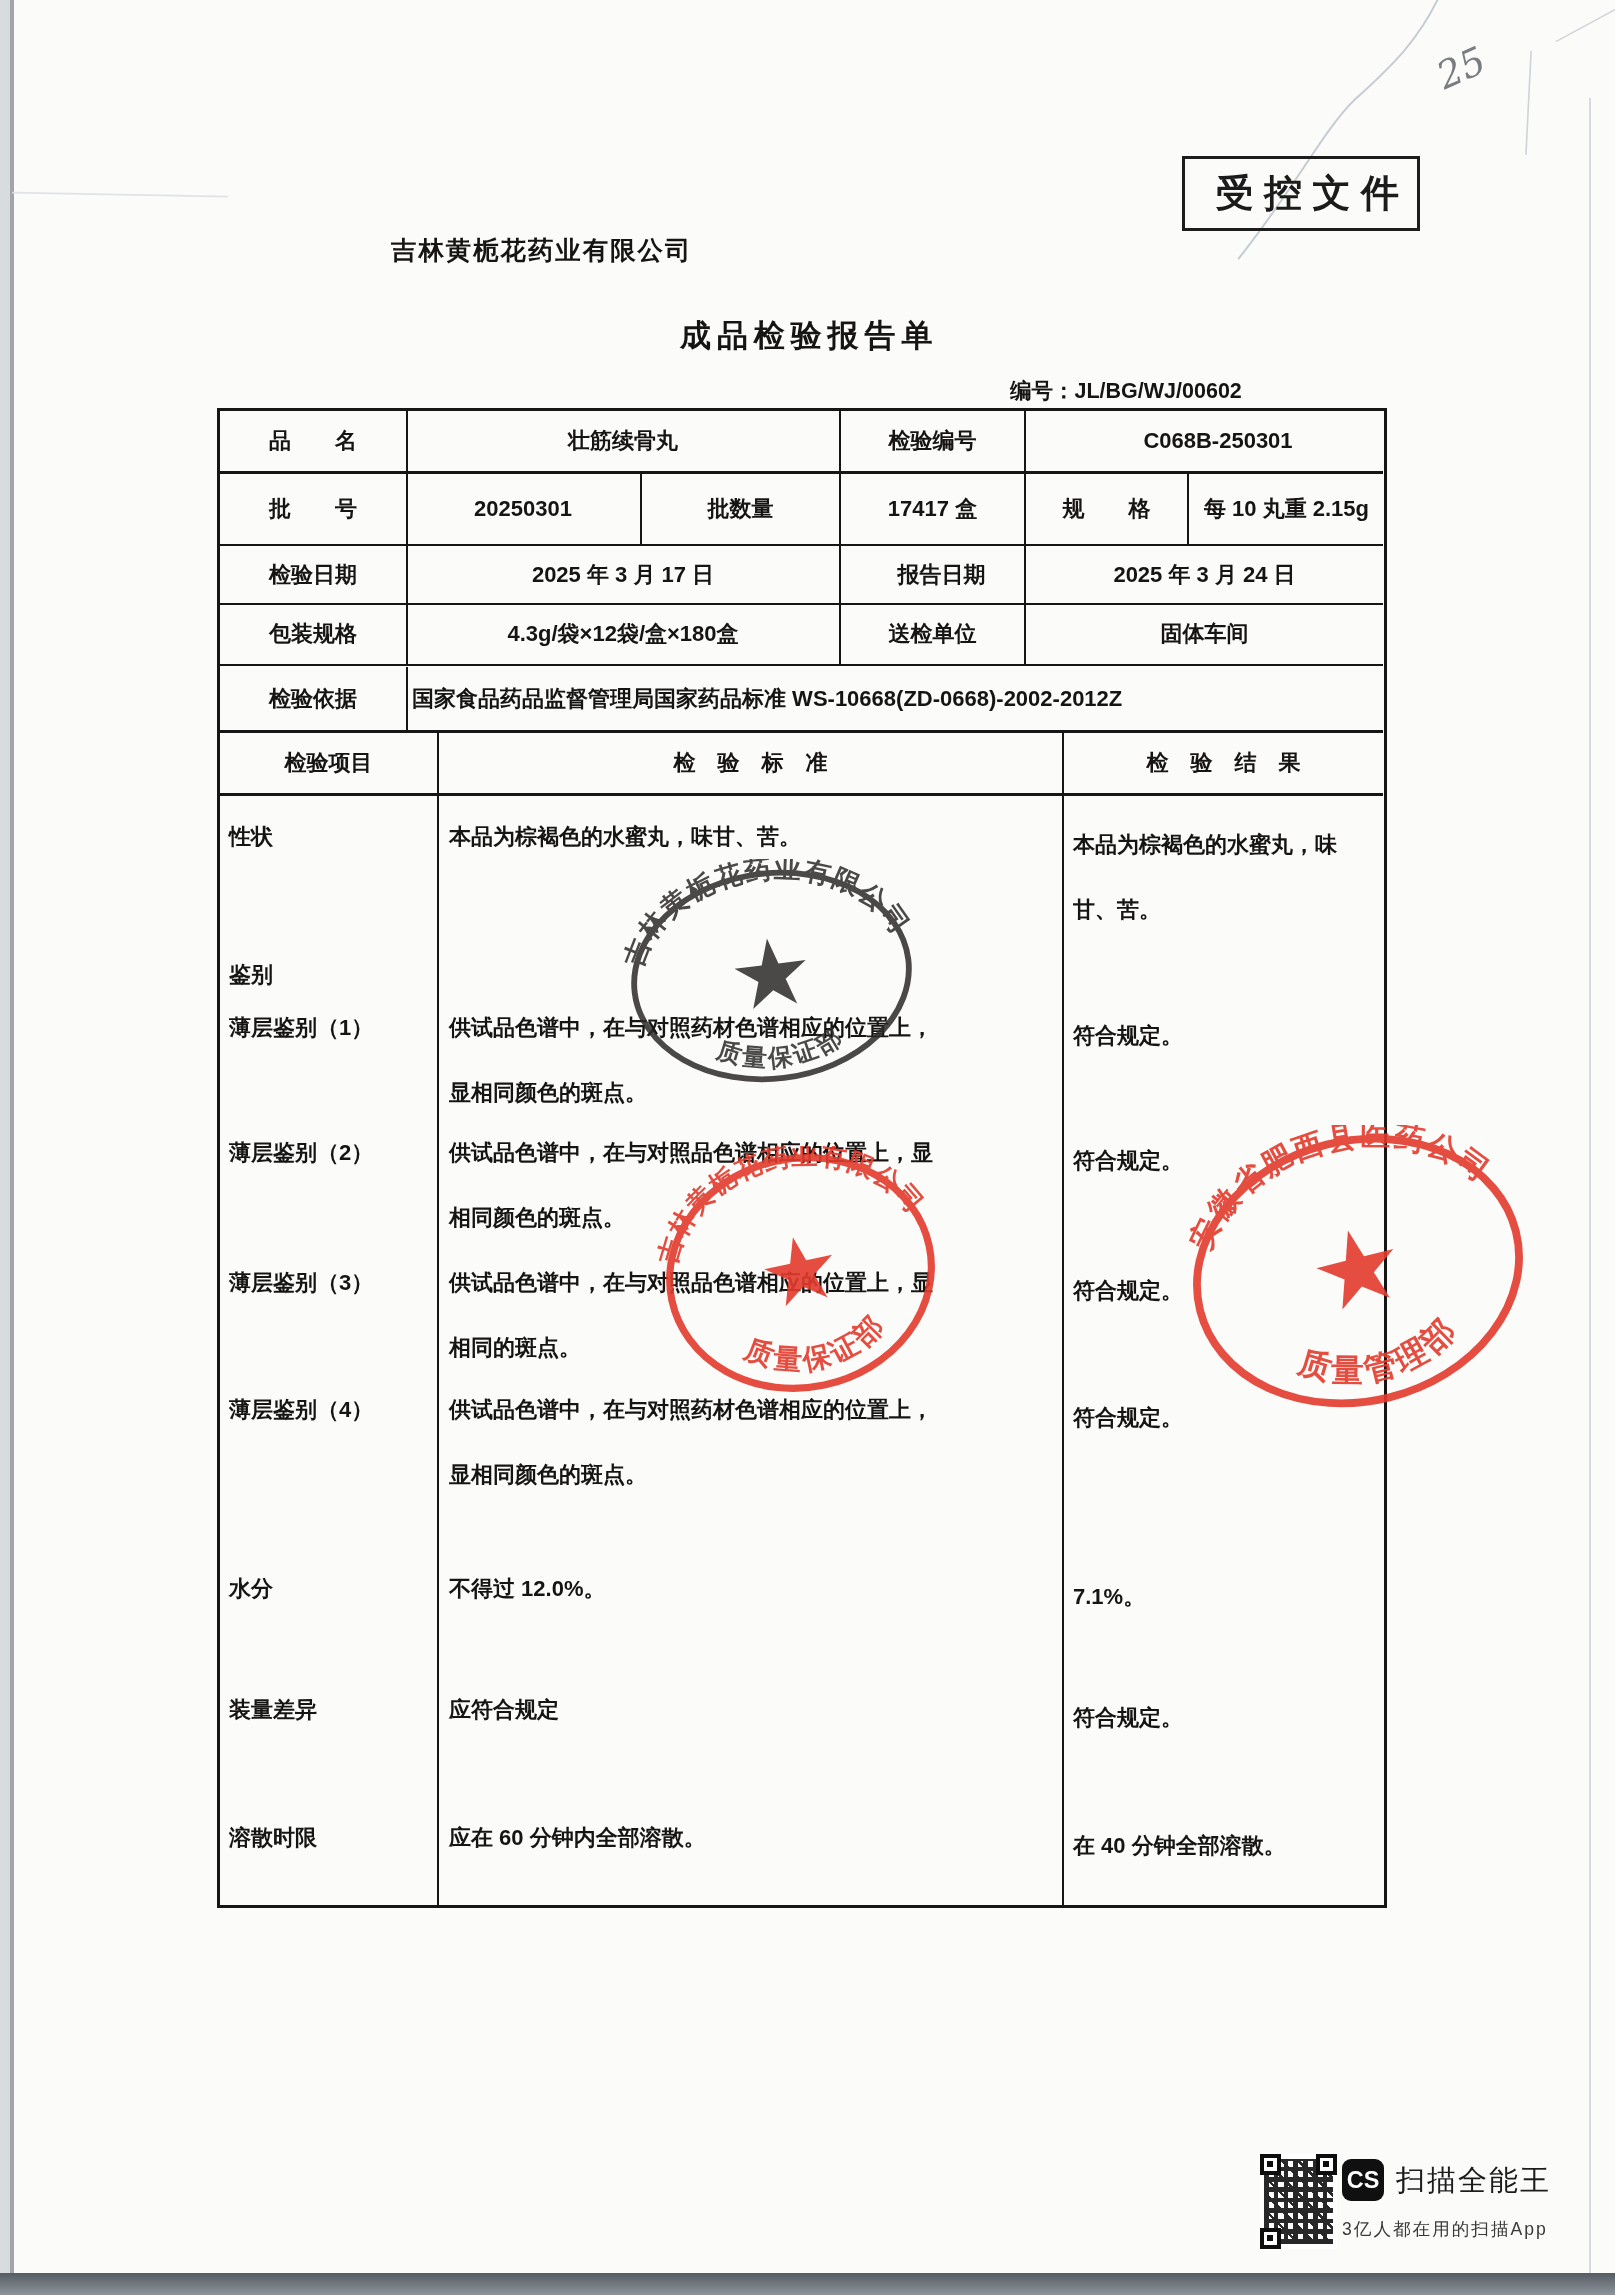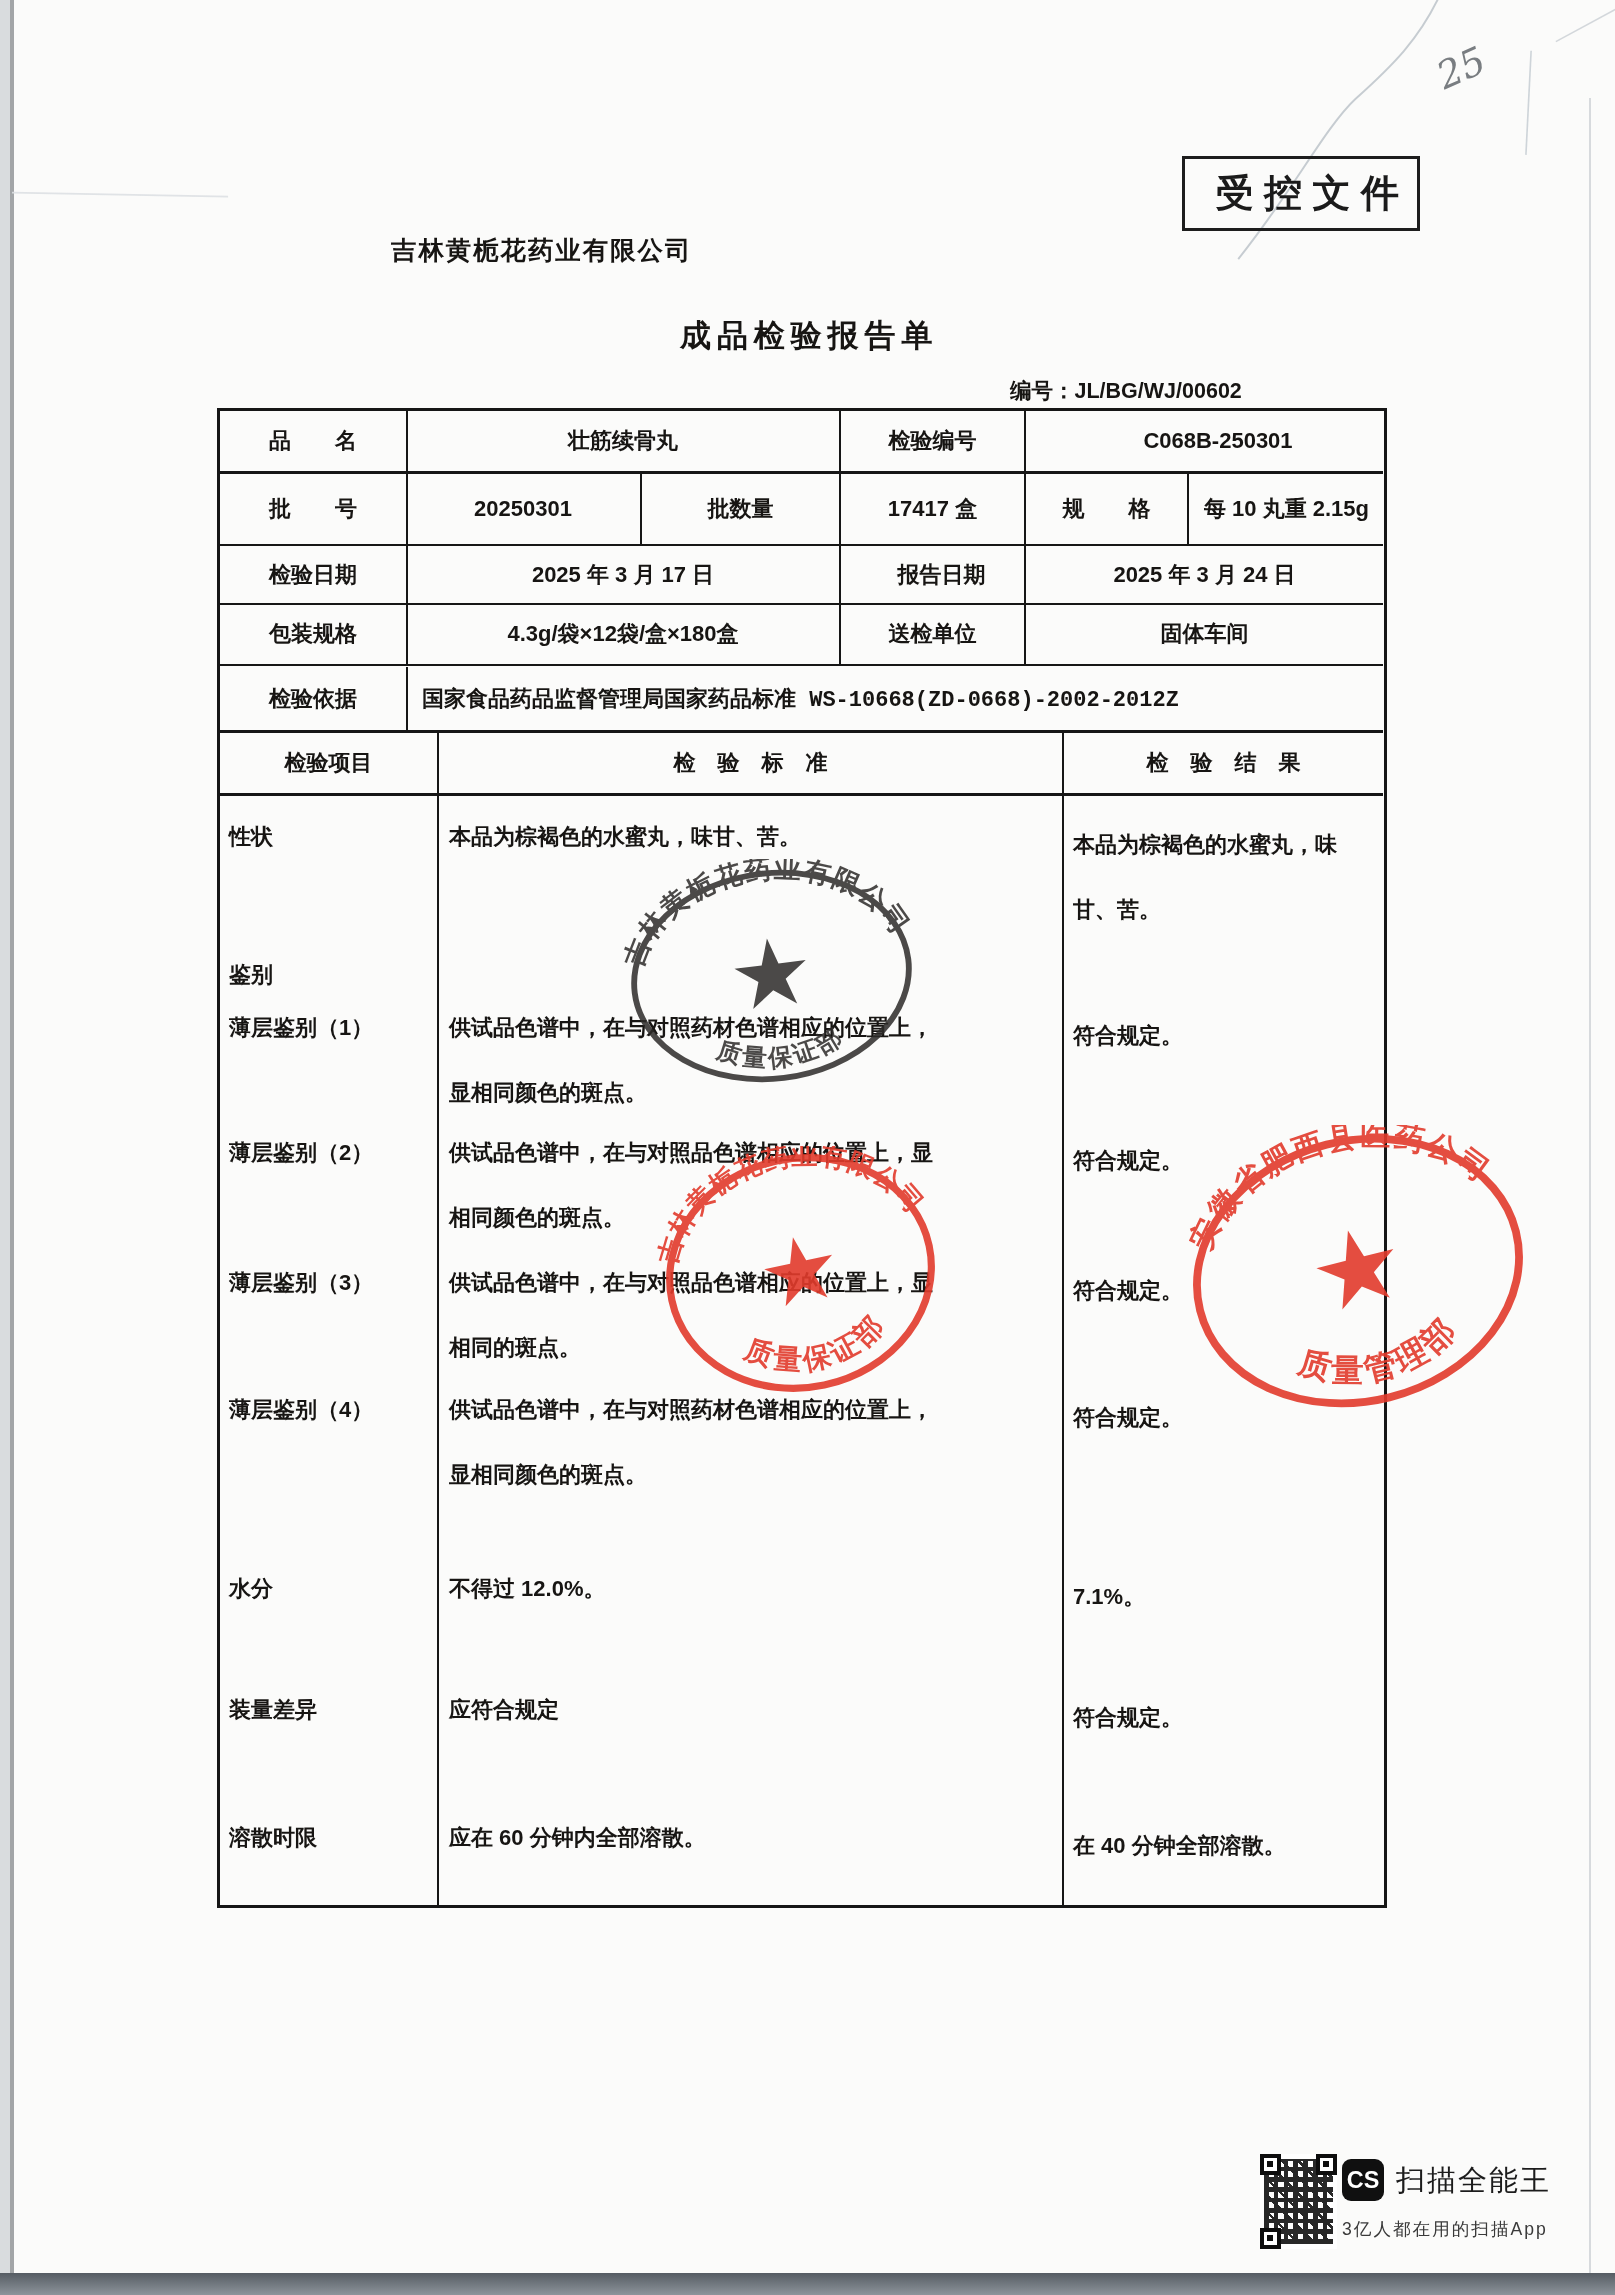--- a/index.html
+++ b/index.html
@@ -22,21 +22,21 @@
               letter-spacing:10.4px;color:#1b1b1b;box-sizing:border-box;padding-left:23px;}
   .company{position:absolute;left:391px;top:234px;font-size:25.4px;font-weight:bold;letter-spacing:2px;color:#171513;}
   .title{position:absolute;left:680px;top:315px;font-size:31px;font-weight:bold;letter-spacing:5.9px;color:#171513;}
   .doc-no{position:absolute;left:1010px;top:376px;font-size:21.5px;font-weight:bold;color:#171513;}
   
   .tbl{position:absolute;left:217px;top:408px;width:1170px;height:1500px;border:3.3px solid #161616;
        box-sizing:border-box;color:#171513;font-weight:bold;font-size:22px;}
   .row{position:absolute;left:0;width:1163px;border-bottom:2.6px solid #161616;box-sizing:border-box;}
   .cell{position:absolute;top:0;height:100%;display:flex;align-items:center;justify-content:center;
         box-sizing:border-box;text-align:center;}
-  .cell.left{justify-content:flex-start;text-align:left;padding-left:15px;font-family:Liberation Mono, monospace;}
+  .cell.left{justify-content:flex-start;text-align:left;padding-left:5px;}
   .vline{position:absolute;top:0;width:2px;height:100%;background:#161616;}
   .body-sec{position:absolute;left:0;top:385px;width:1163px;height:1111px;}
   .body-sec .vline{height:100%;}
   .item-row{position:absolute;left:0;width:1163px;line-height:65px;}
   .item-name{position:absolute;left:9px;top:0;width:195px;}
   .item-std{position:absolute;left:229px;top:0;width:599px;white-space:pre-line;}
   .item-res{position:absolute;left:853px;top:8px;width:299px;white-space:pre-line;}
   
   .stamp{position:absolute;pointer-events:none;}
   

